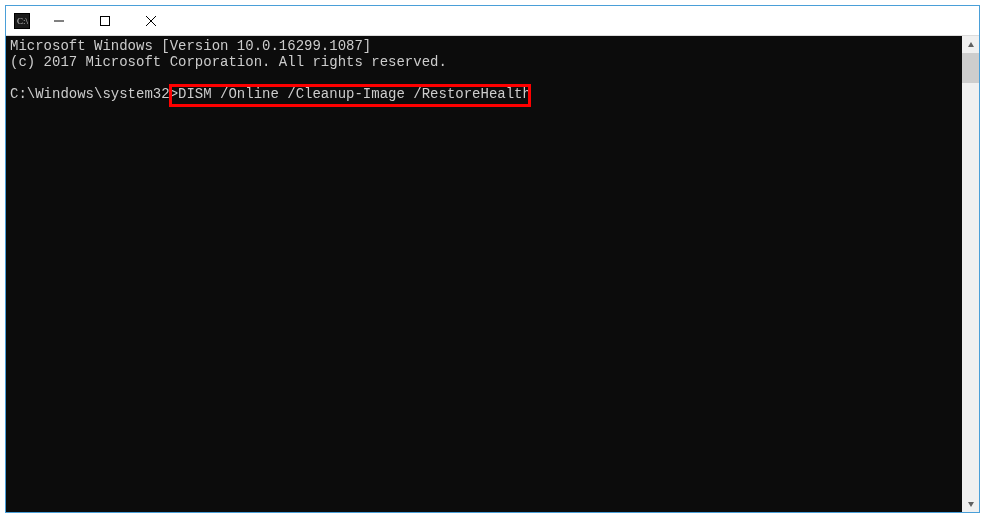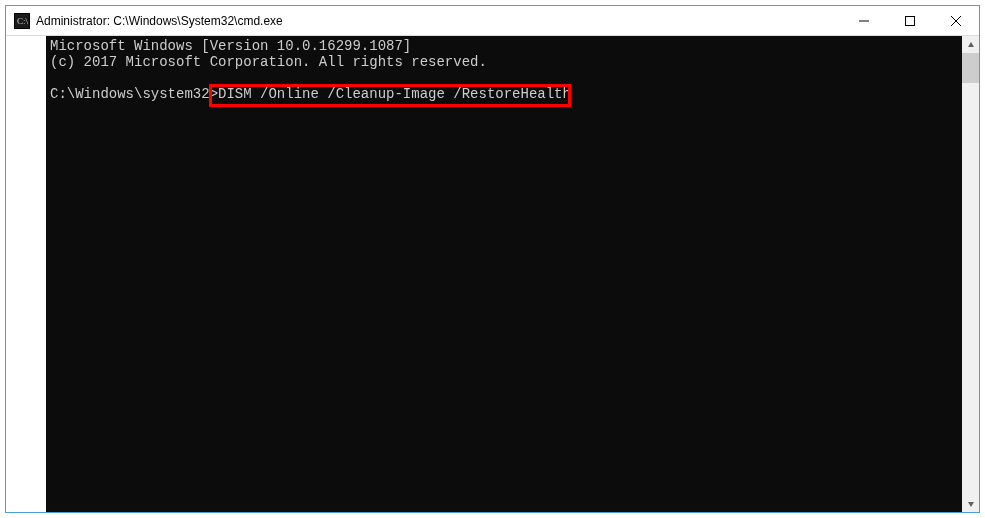--- a/index.html
+++ b/index.html
@@ -55,21 +55,20 @@
       justify-content: center;
       cursor: pointer;
     }
     .titlebar-btn svg { width: 10px; height: 10px; }
     .client-area {
       flex: 1;
       display: flex;
       background: #fde047;
       position: relative;
       overflow: hidden;
-      margin-left: 40px;
     }
     .terminal {
       flex: 1;
       background: #0c0c0c;
       color: #cccccc;
       font-family: Consolas, "Courier New", monospace;
       font-size: 14px;
       line-height: 16px;
       padding: 2px 0 0 4px;
       white-space: pre;
@@ -118,21 +117,20 @@
 
 <div class="window">
   <div class="titlebar">
     <span class="titlebar-icon">
       <svg viewBox="0 0 16 16">
         <rect x="0" y="0" width="16" height="16" fill="#000"></rect>
         <rect x="1" y="1" width="14" height="14" fill="#1a1a1a"></rect>
         <text x="3" y="11" font-size="9" fill="#ccc" font-family="Consolas">C:\</text>
       </svg>
     </span>
-    <span class="titlebar-title">Administrator: C:\Windows\System32\cmd.exe</span>
     <div class="titlebar-controls">
       <div class="titlebar-btn">
         <svg viewBox="0 0 10 10">
             <line x1="0" y1="5" x2="10" y2="5" stroke="#000" stroke-width="1"></line>
           </svg>
       </div>
       <div class="titlebar-btn">
         <svg viewBox="0 0 10 10">
             <rect x="0.5" y="0.5" width="9" height="9" fill="none" stroke="#000" stroke-width="1"></rect>
           </svg>

